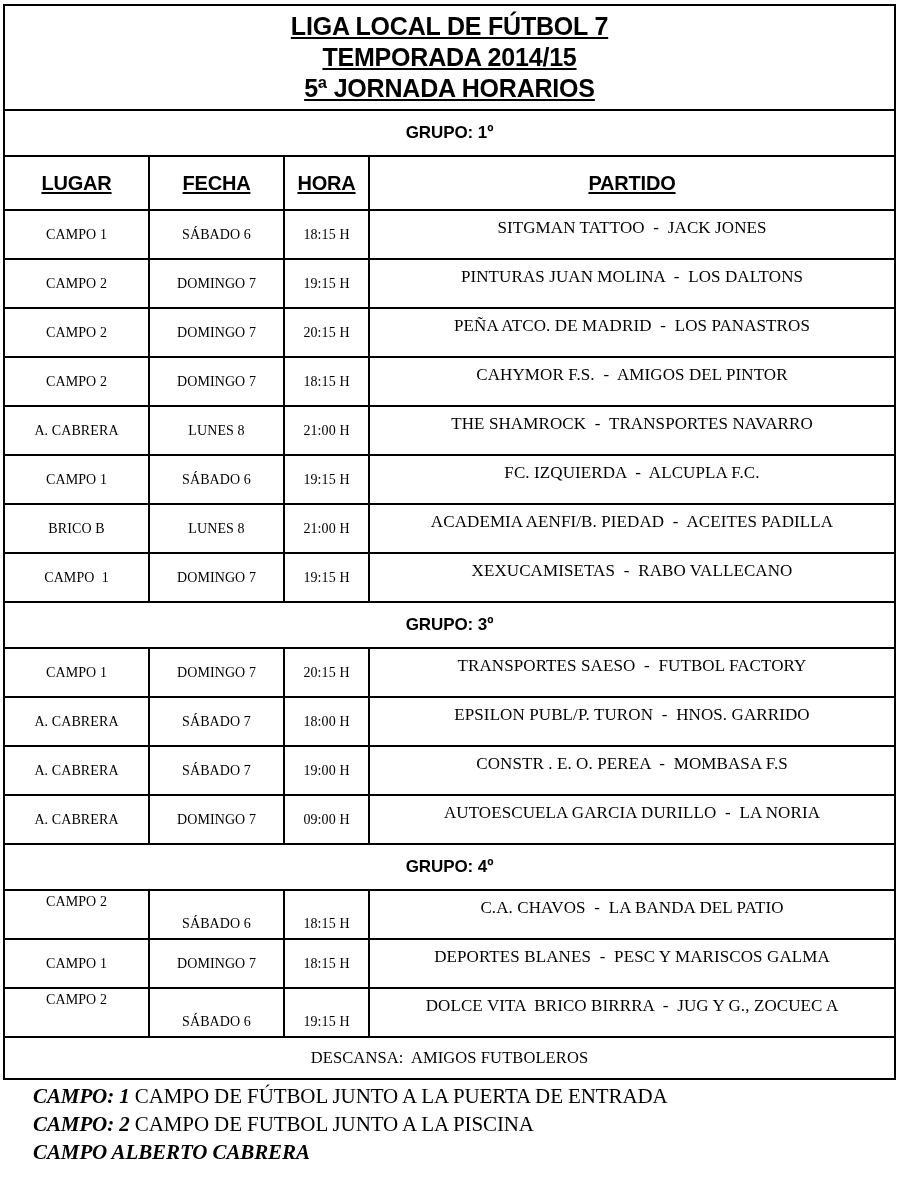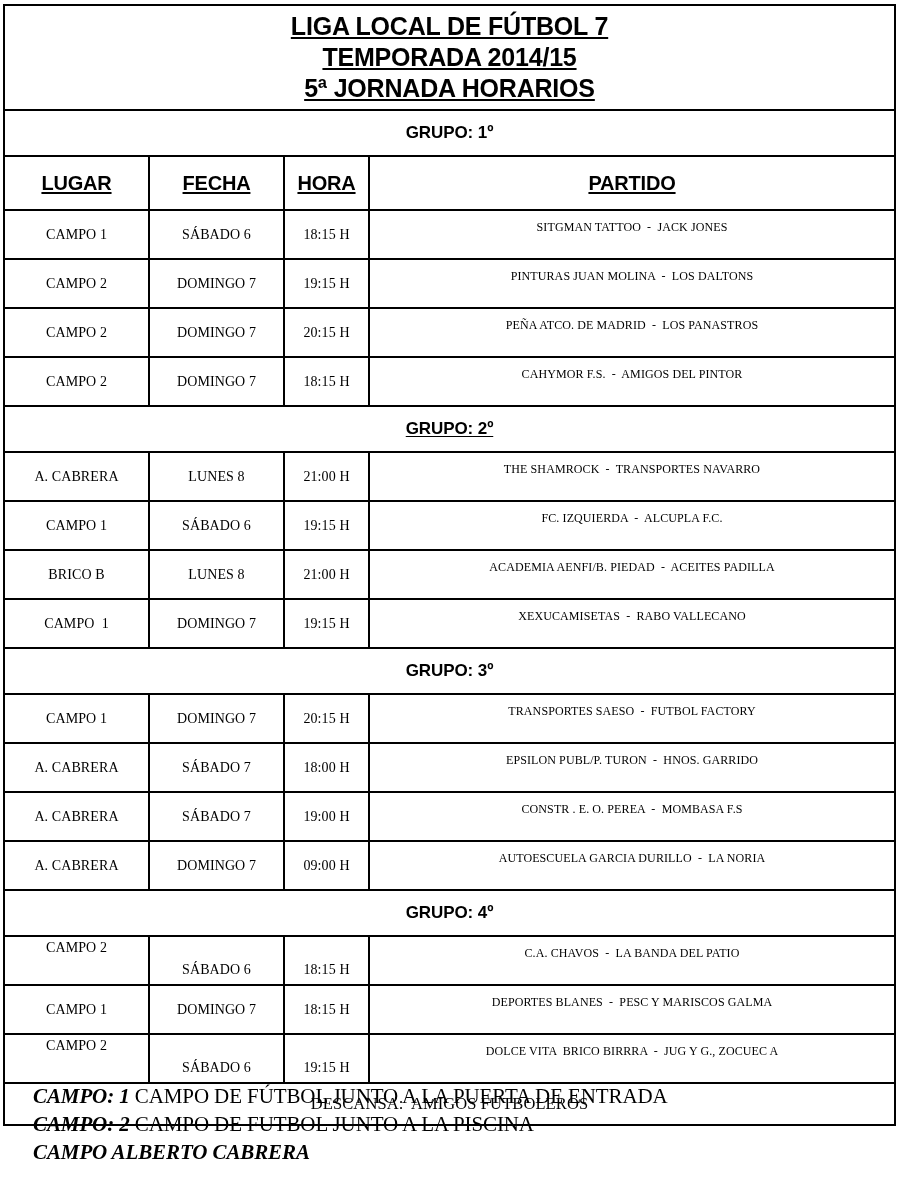--- a/index.html
+++ b/index.html
@@ -95,21 +95,21 @@
     height: 47px;
     text-align: center;
     font-size: 14px;
     letter-spacing: 0.1px;
     white-space: pre;
     margin-top: 27px;
   }
   
   .part-cell {
     text-align: center;
-    font-size: 12px;
+    font-size: 17px;
     letter-spacing: 0.1px;
     vertical-align: middle;
     white-space: pre;
   }
   .part-inner {
     display: block;
     position: relative;
     top: -7px;
   }
   
@@ -198,23 +198,20 @@
           <td class="data-cell"><span>20:15 H</span></td>
           <td class="part-cell"><span class="part-inner">PEÑA ATCO. DE MADRID  -  LOS PANASTROS</span></td>
         </tr>
         <tr>
           <td class="data-cell"><span>CAMPO 2</span></td>
           <td class="data-cell"><span>DOMINGO 7</span></td>
           <td class="data-cell"><span>18:15 H</span></td>
           <td class="part-cell"><span class="part-inner">CAHYMOR F.S.  -  AMIGOS DEL PINTOR</span></td>
         </tr>
         <tr>
-          <td class="group-cell" colspan="4"><span class="group-label underlined">GRUPO: 2º</span></td>
-        </tr>
-        <tr>
           <td class="data-cell"><span>A. CABRERA</span></td>
           <td class="data-cell"><span>LUNES 8</span></td>
           <td class="data-cell"><span>21:00 H</span></td>
           <td class="part-cell"><span class="part-inner">THE SHAMROCK  -  TRANSPORTES NAVARRO</span></td>
         </tr>
         <tr>
           <td class="data-cell"><span>CAMPO 1</span></td>
           <td class="data-cell"><span>SÁBADO 6</span></td>
           <td class="data-cell"><span>19:15 H</span></td>
           <td class="part-cell"><span class="part-inner">FC. IZQUIERDA  -  ALCUPLA F.C.</span></td>

